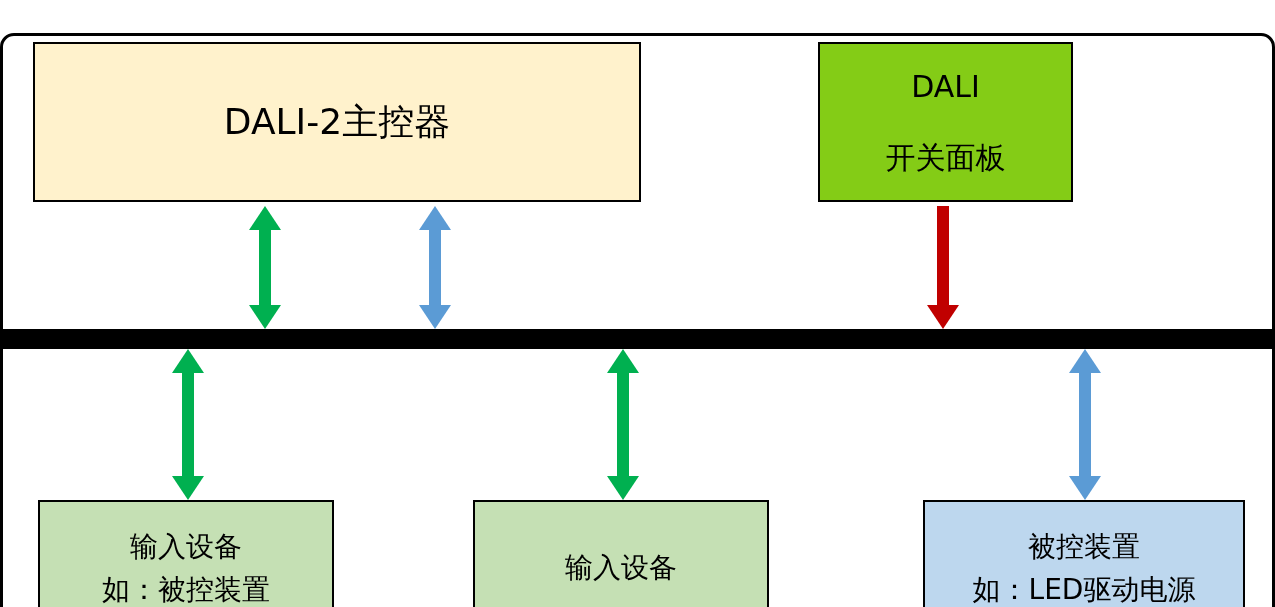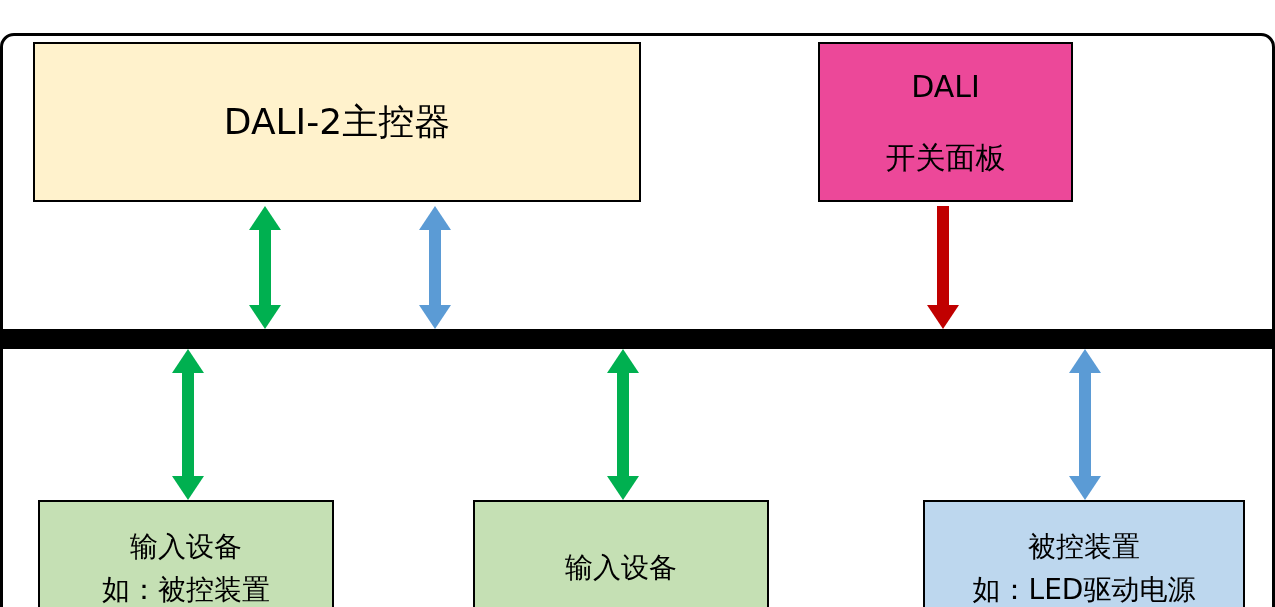--- a/index.html
+++ b/index.html
@@ -67,21 +67,21 @@
 </style>
 </head>
 <body>
 
 <div class="canvas">
 
   <div class="box" id="controller" style="background: rgb(255, 242, 204);">
     <span>DALI-2主控器</span>
   </div>
 
-  <div class="box" id="power" style="background: #ec4899; gap: 28px;">
+  <div class="box" id="power" style="background: #84cc16; gap: 28px;">
     <span>DALI</span>
     <span>开关面板</span>
   </div>
 
   <div class="bus" style="background: rgb(0, 0, 0);"></div>
 
   <div class="varrow double" style="left: 246px; top: 170px; height: 123px; --c: #00B050;">
     <div class="head top"></div>
     <div class="shaft"></div>
     <div class="head bottom"></div>

